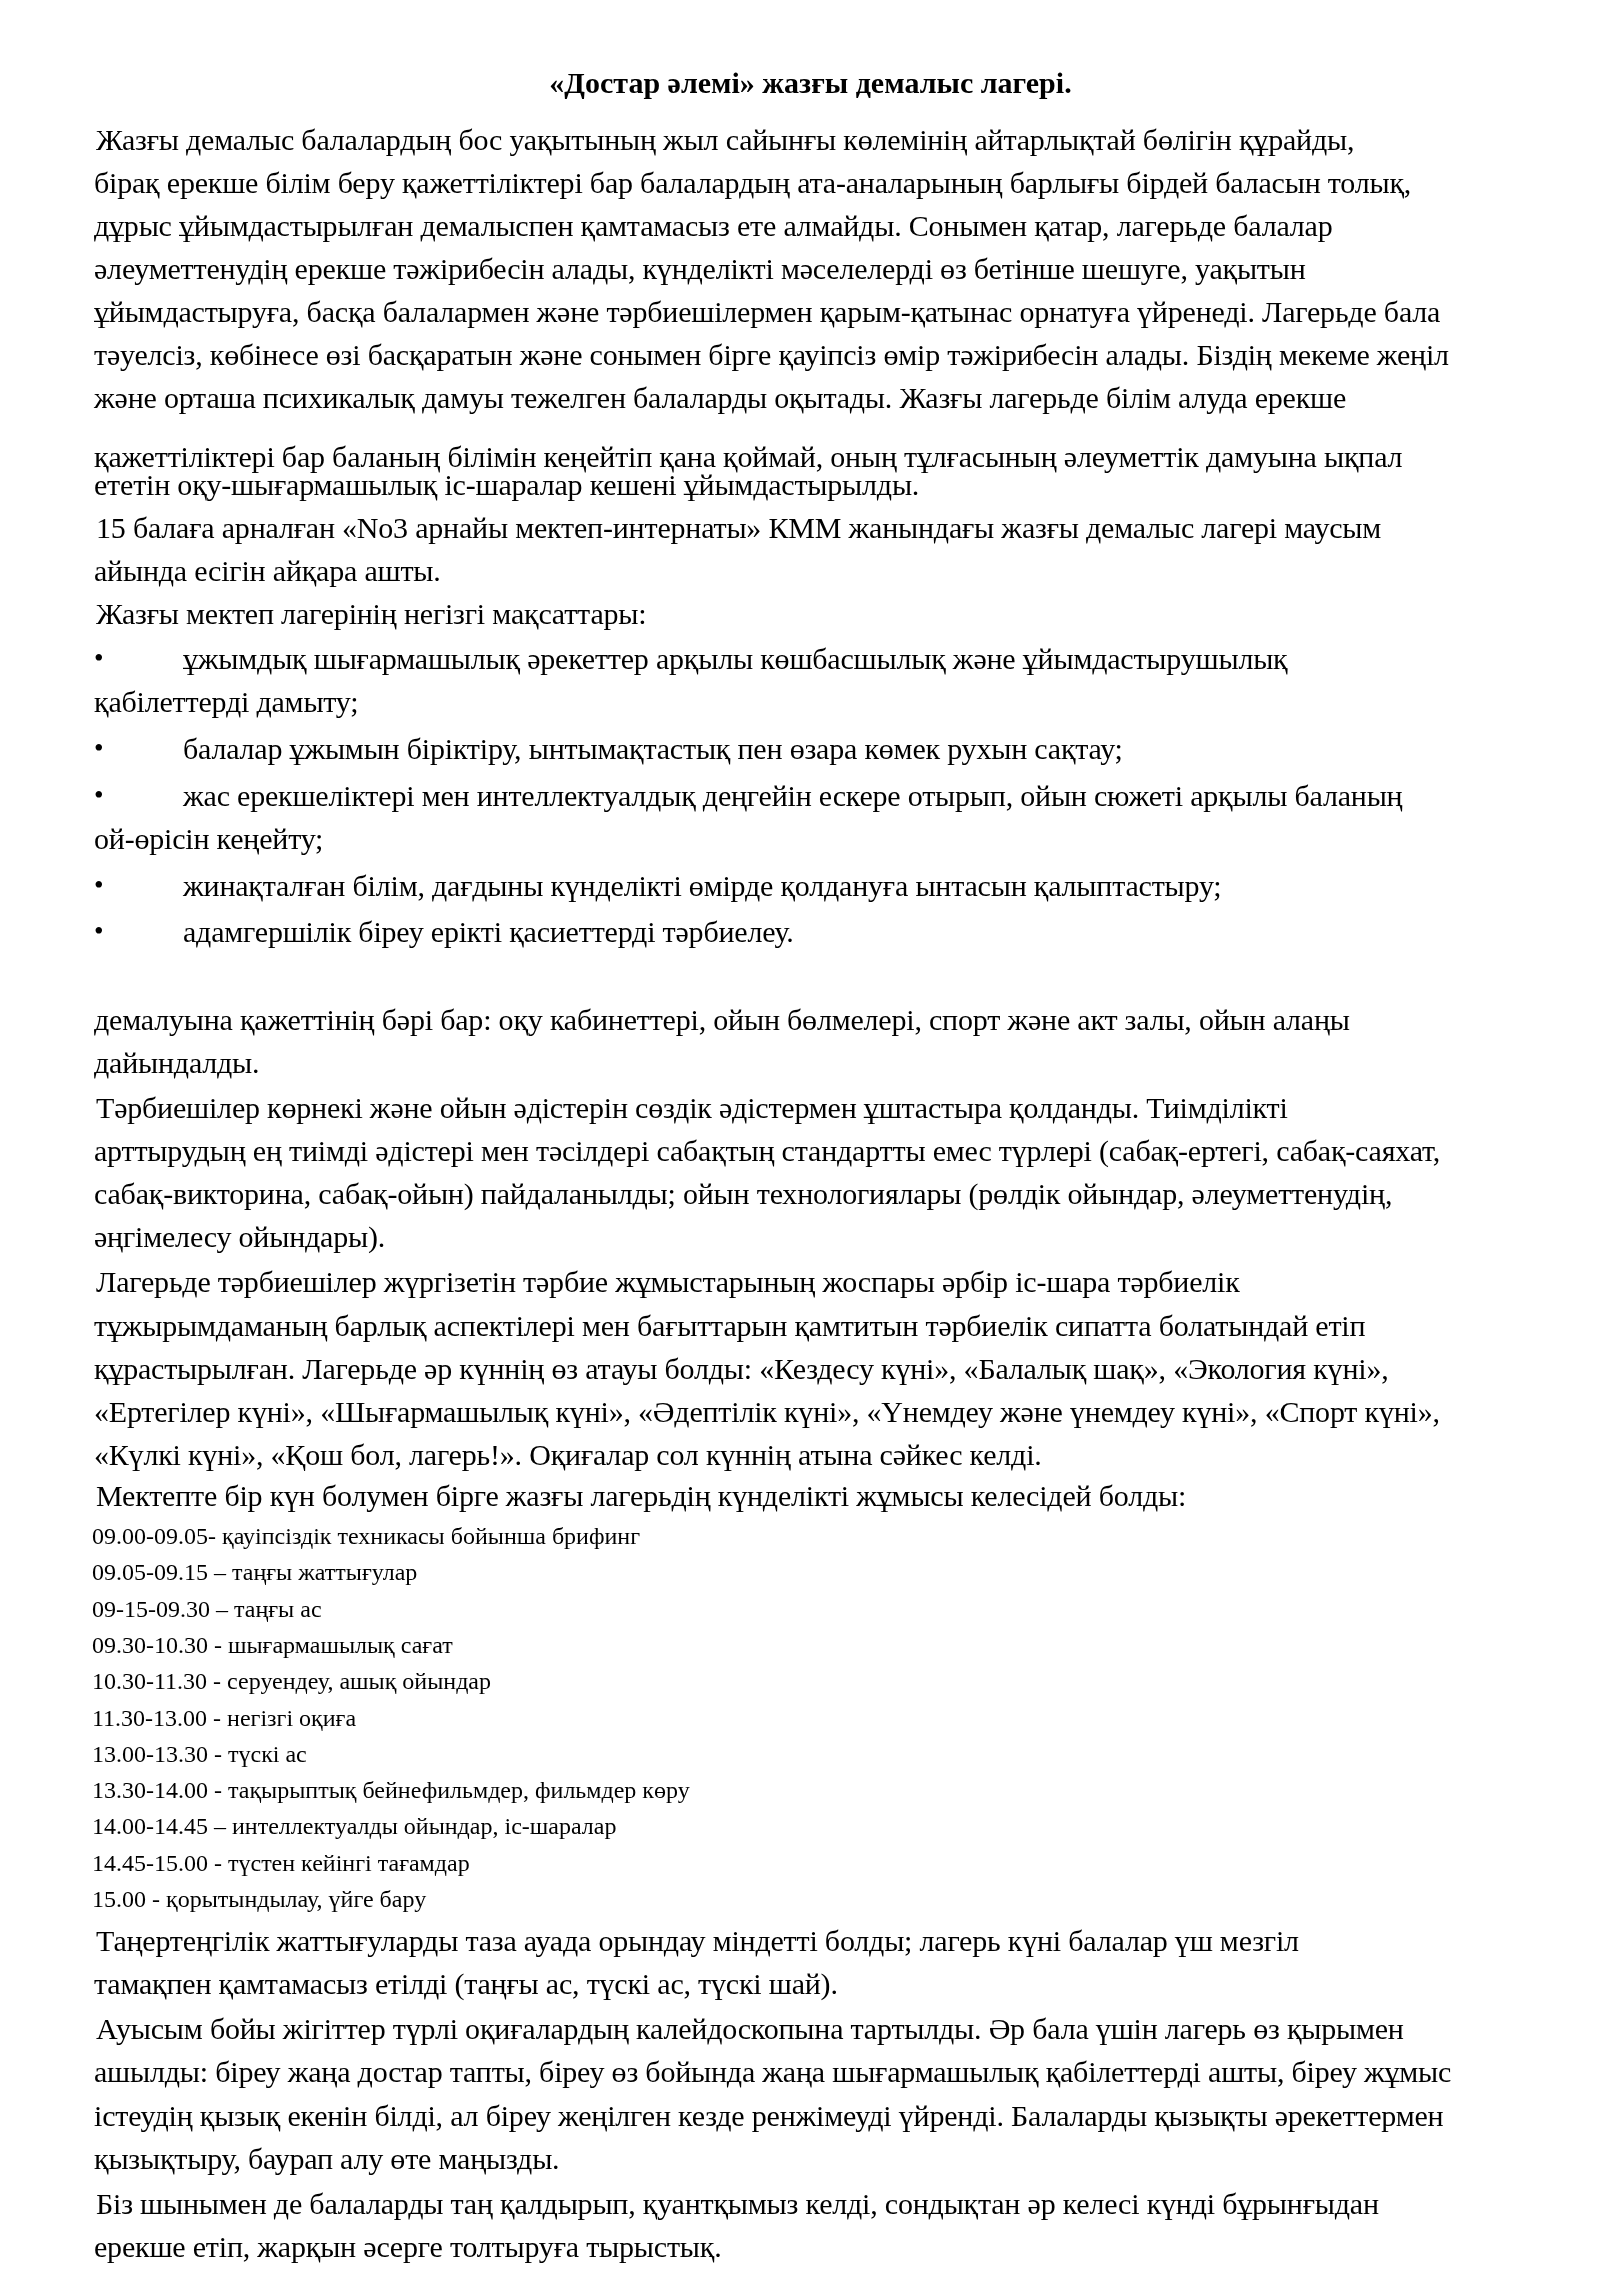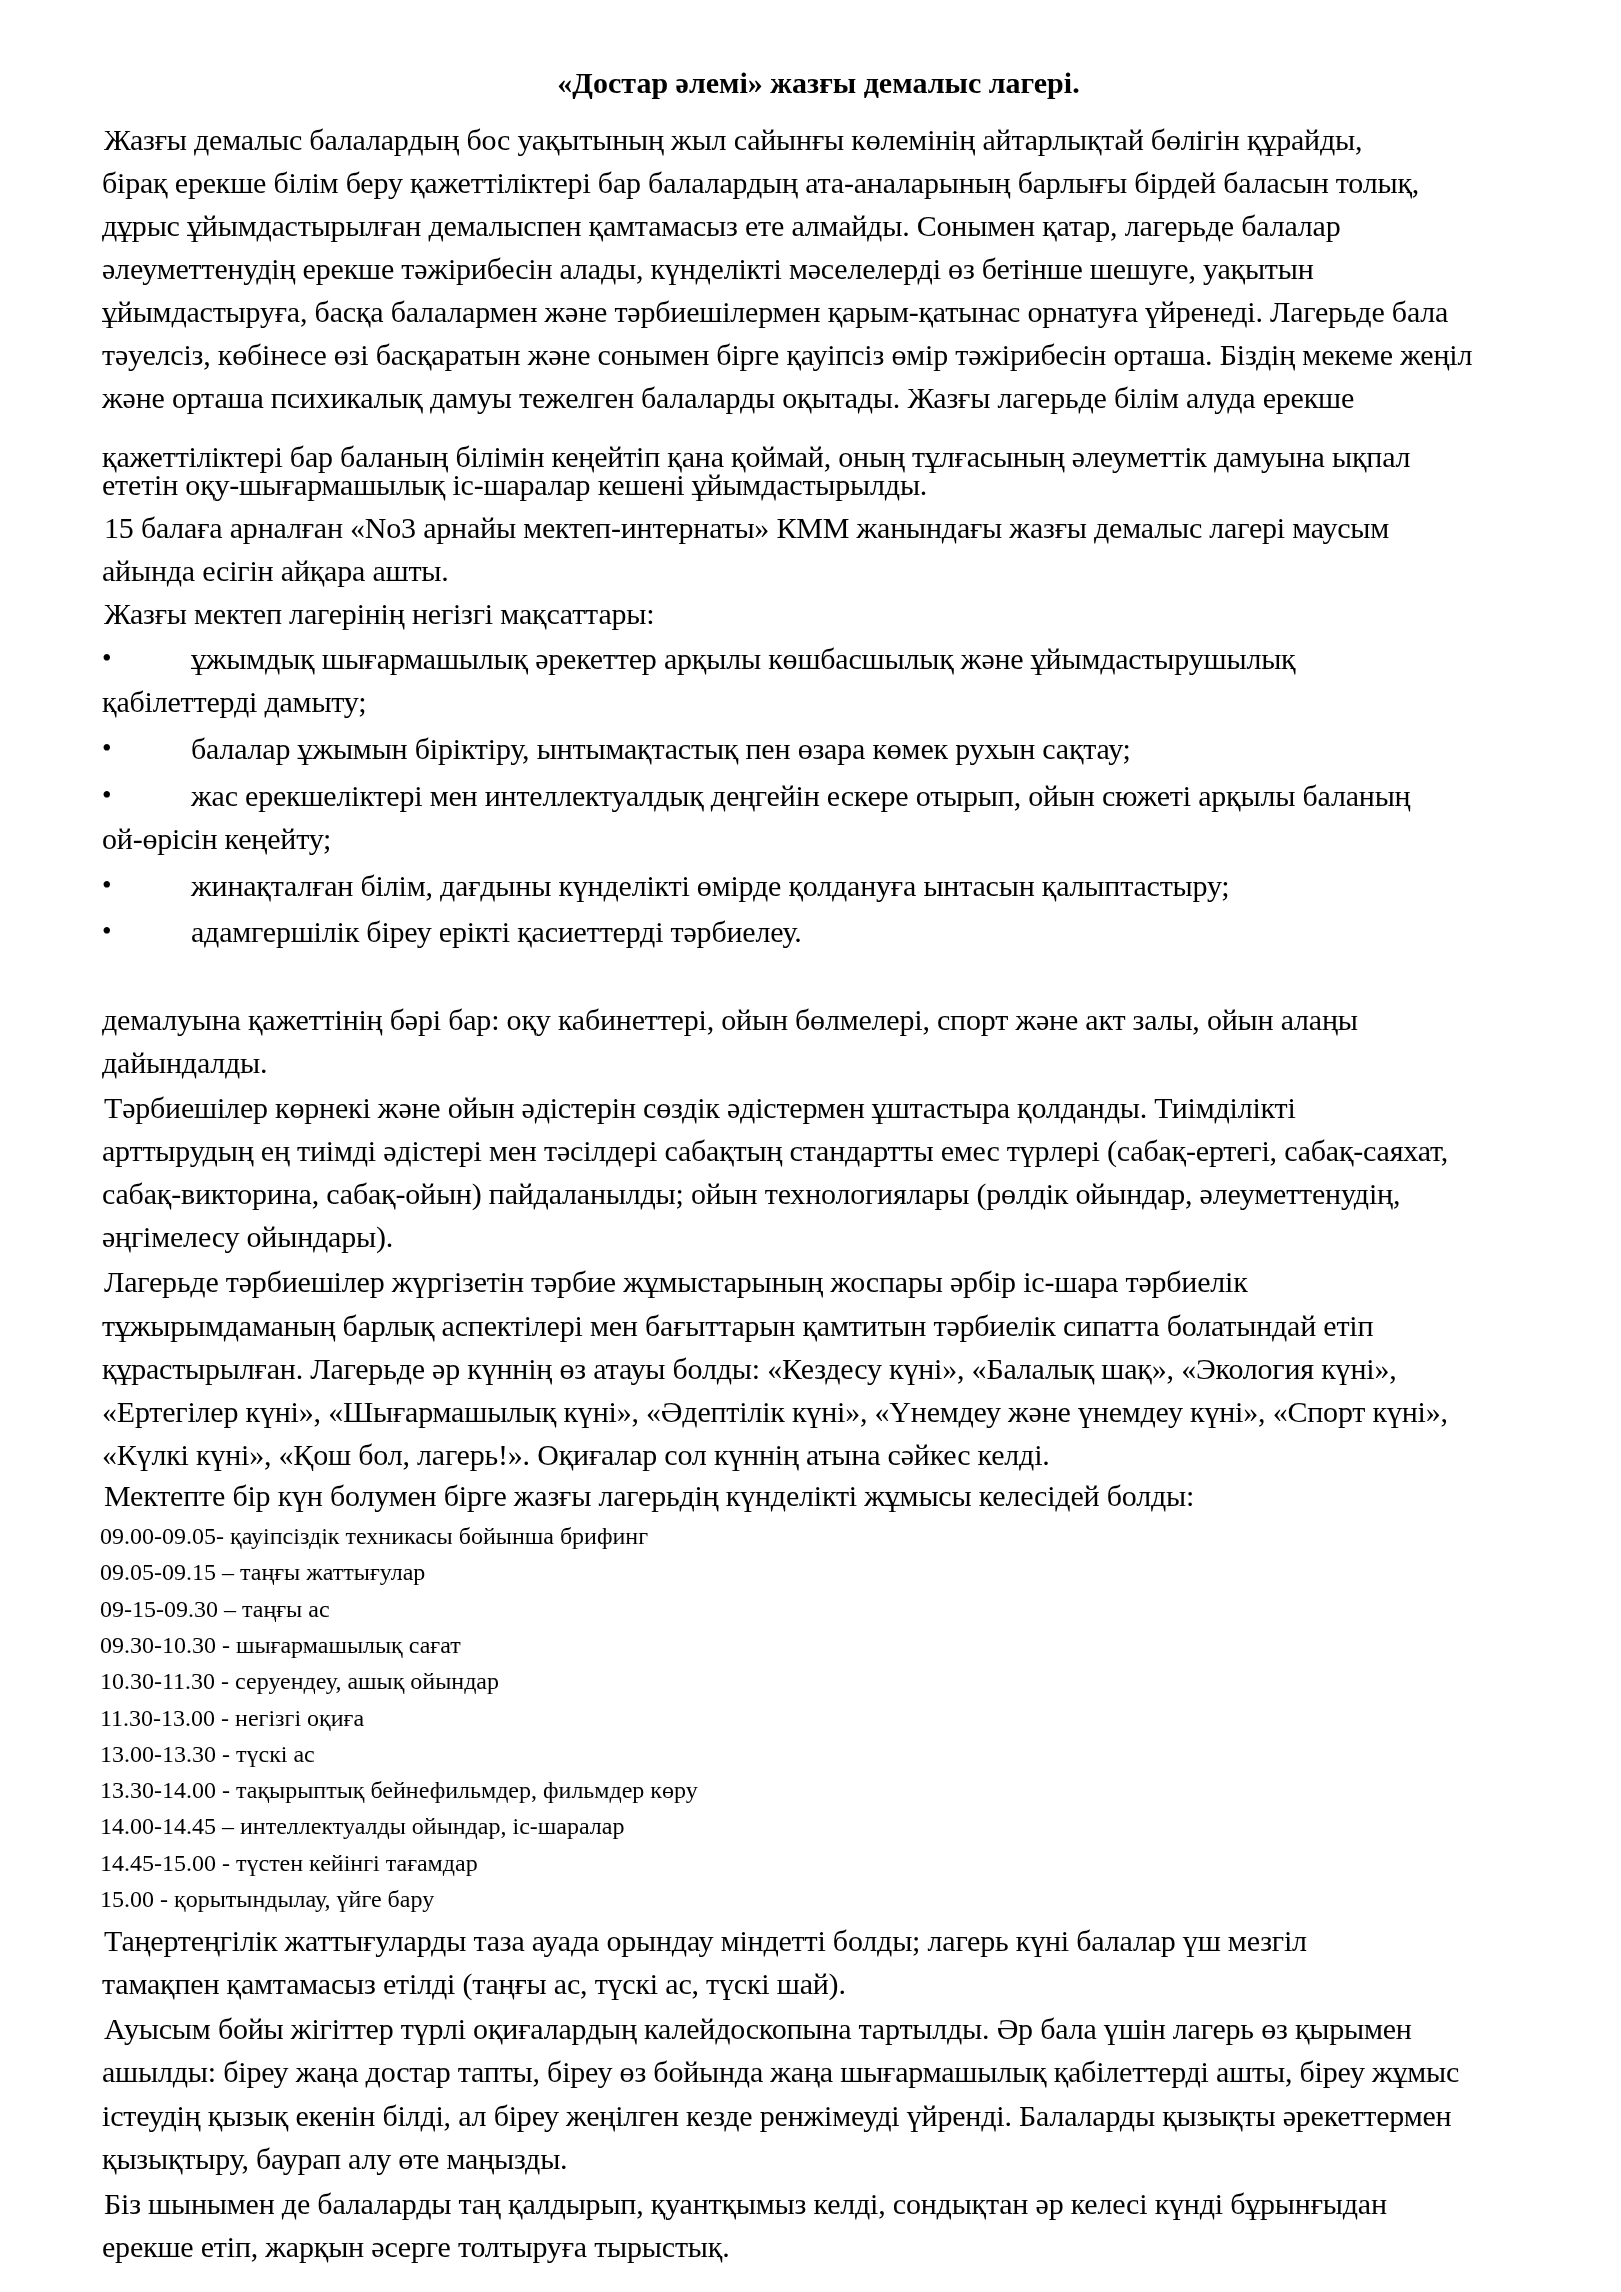--- a/index.html
+++ b/index.html
@@ -1,39 +1,39 @@
 <!DOCTYPE html>
 <html><head>
 <meta charset="utf-8">
 <style>
   html, body { margin: 0; padding: 0; background: #ffffff; }
   body { width: 1621px; height: 2293px; position: relative; overflow: hidden;
          font-family: "Liberation Serif", "DejaVu Serif", serif; color: #000; }
-  .page { position: absolute; left: 8px; top: 0; width: 1318px; height: 2293px; }
+  .page { position: absolute; left: 0; top: 0; width: 1318px; height: 2293px; }
   .title { position: absolute; left: 0; width: 1621px; top: 63px; text-align: center;
            font-weight: bold; font-size: 30px; line-height: 39px; }
   .line { position: absolute; left: 94px; white-space: nowrap; font-size: 30px; line-height: 39px;
           letter-spacing: -0.2px; }
   .indent { left: 96px; }
   .bullet-dot { position: absolute; left: 94px; font-size: 27.4px; line-height: 39px; }
   .bullet-text { left: 183px; }
   .sched { position: absolute; left: 92px; white-space: nowrap; font-size: 24px; line-height: 31px; }
 </style>
 </head>
 <body>
 
 <div class="page">
   <div class="title" data-bind="title">«Достар әлемі» жазғы демалыс лагері.</div>
 
   <div class="line indent" style="top:120px;left:96px;" data-bind="intro_lines.0">Жазғы демалыс балалардың бос уақытының жыл сайынғы көлемінің айтарлықтай бөлігін құрайды,</div>
   <div class="line" style="top:163px;left:94px;" data-bind="intro_lines.1">бірақ ерекше білім беру қажеттіліктері бар балалардың ата-аналарының барлығы бірдей баласын толық,</div>
   <div class="line" style="top:206px;" data-bind="intro_lines.2">дұрыс ұйымдастырылған демалыспен қамтамасыз ете алмайды. Сонымен қатар, лагерьде балалар</div>
   <div class="line" style="top:249px;" data-bind="intro_lines.3">әлеуметтенудің ерекше тәжірибесін алады, күнделікті мәселелерді өз бетінше шешуге, уақытын</div>
   <div class="line" style="top:292px;" data-bind="intro_lines.4">ұйымдастыруға, басқа балалармен және тәрбиешілермен қарым-қатынас орнатуға үйренеді. Лагерьде бала</div>
-  <div class="line" style="top:335px;" data-bind="intro_lines.5">тәуелсіз, көбінесе өзі басқаратын және сонымен бірге қауіпсіз өмір тәжірибесін орташа. Біздің мекеме жеңіл</div>
+  <div class="line" style="top:335px;" data-bind="intro_lines.5">тәуелсіз, көбінесе өзі басқаратын және сонымен бірге қауіпсіз өмір тәжірибесін алады. Біздің мекеме жеңіл</div>
   <div class="line" style="top:378px;" data-bind="intro_lines.6">және орташа психикалық дамуы тежелген балаларды оқытады. Жазғы лагерьде білім алуда ерекше</div>
   <div class="line" style="top:421px;margin-top:16px;" data-bind="intro_lines.7">қажеттіліктері бар баланың білімін кеңейтіп қана қоймай, оның тұлғасының әлеуметтік дамуына ықпал</div>
   <div class="line" style="top:465px;" data-bind="intro_lines.8">ететін оқу-шығармашылық іс-шаралар кешені ұйымдастырылды.</div>
 
   <div class="line" style="top:508px;left:96px;" data-bind="opening_lines.0">15 балаға арналған «No3 арнайы мектеп-интернаты» КММ жанындағы жазғы демалыс лагері маусым</div>
   <div class="line" style="top:551px;" data-bind="opening_lines.1">айында есігін айқара ашты.</div>
 
   <div class="line" style="top:594px;left:96px;" data-bind="goals_heading">Жазғы мектеп лагерінің негізгі мақсаттары:</div>
 
   <div class="bullet-dot" style="top:639px;" data-bind="bullet_symbol">•</div>

